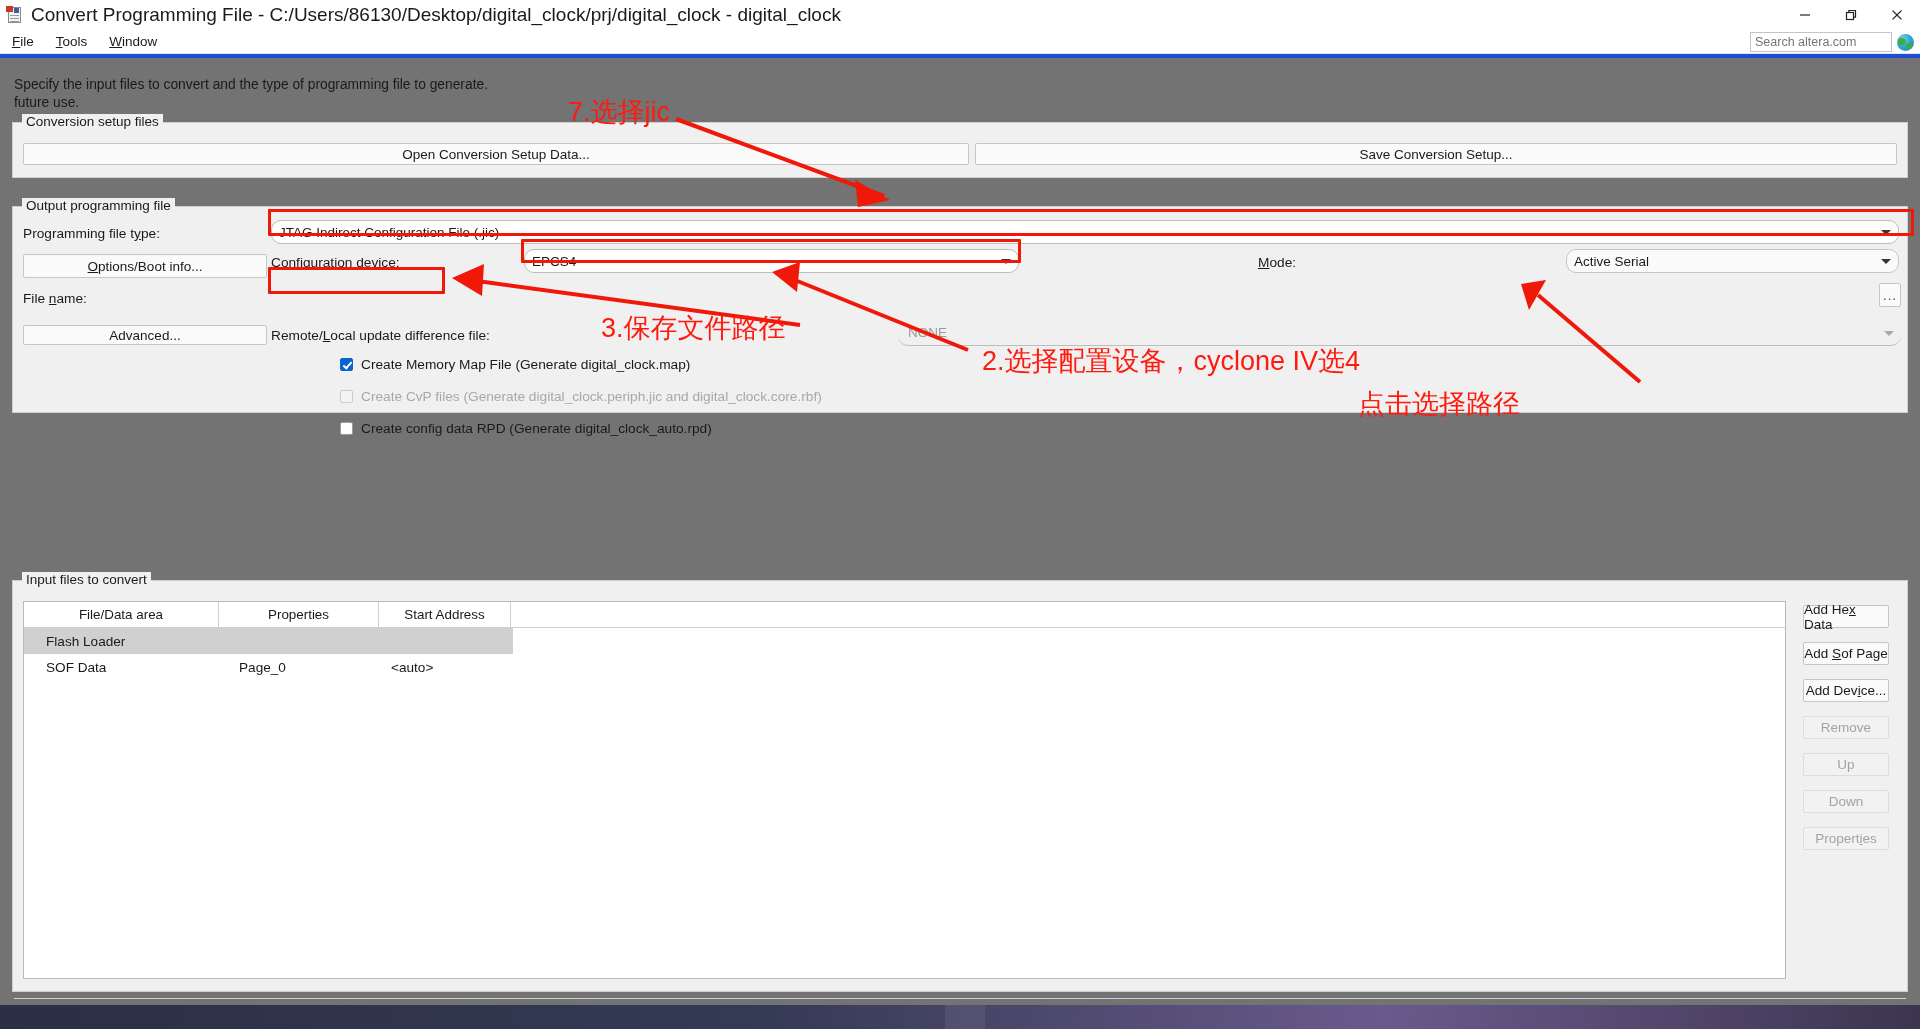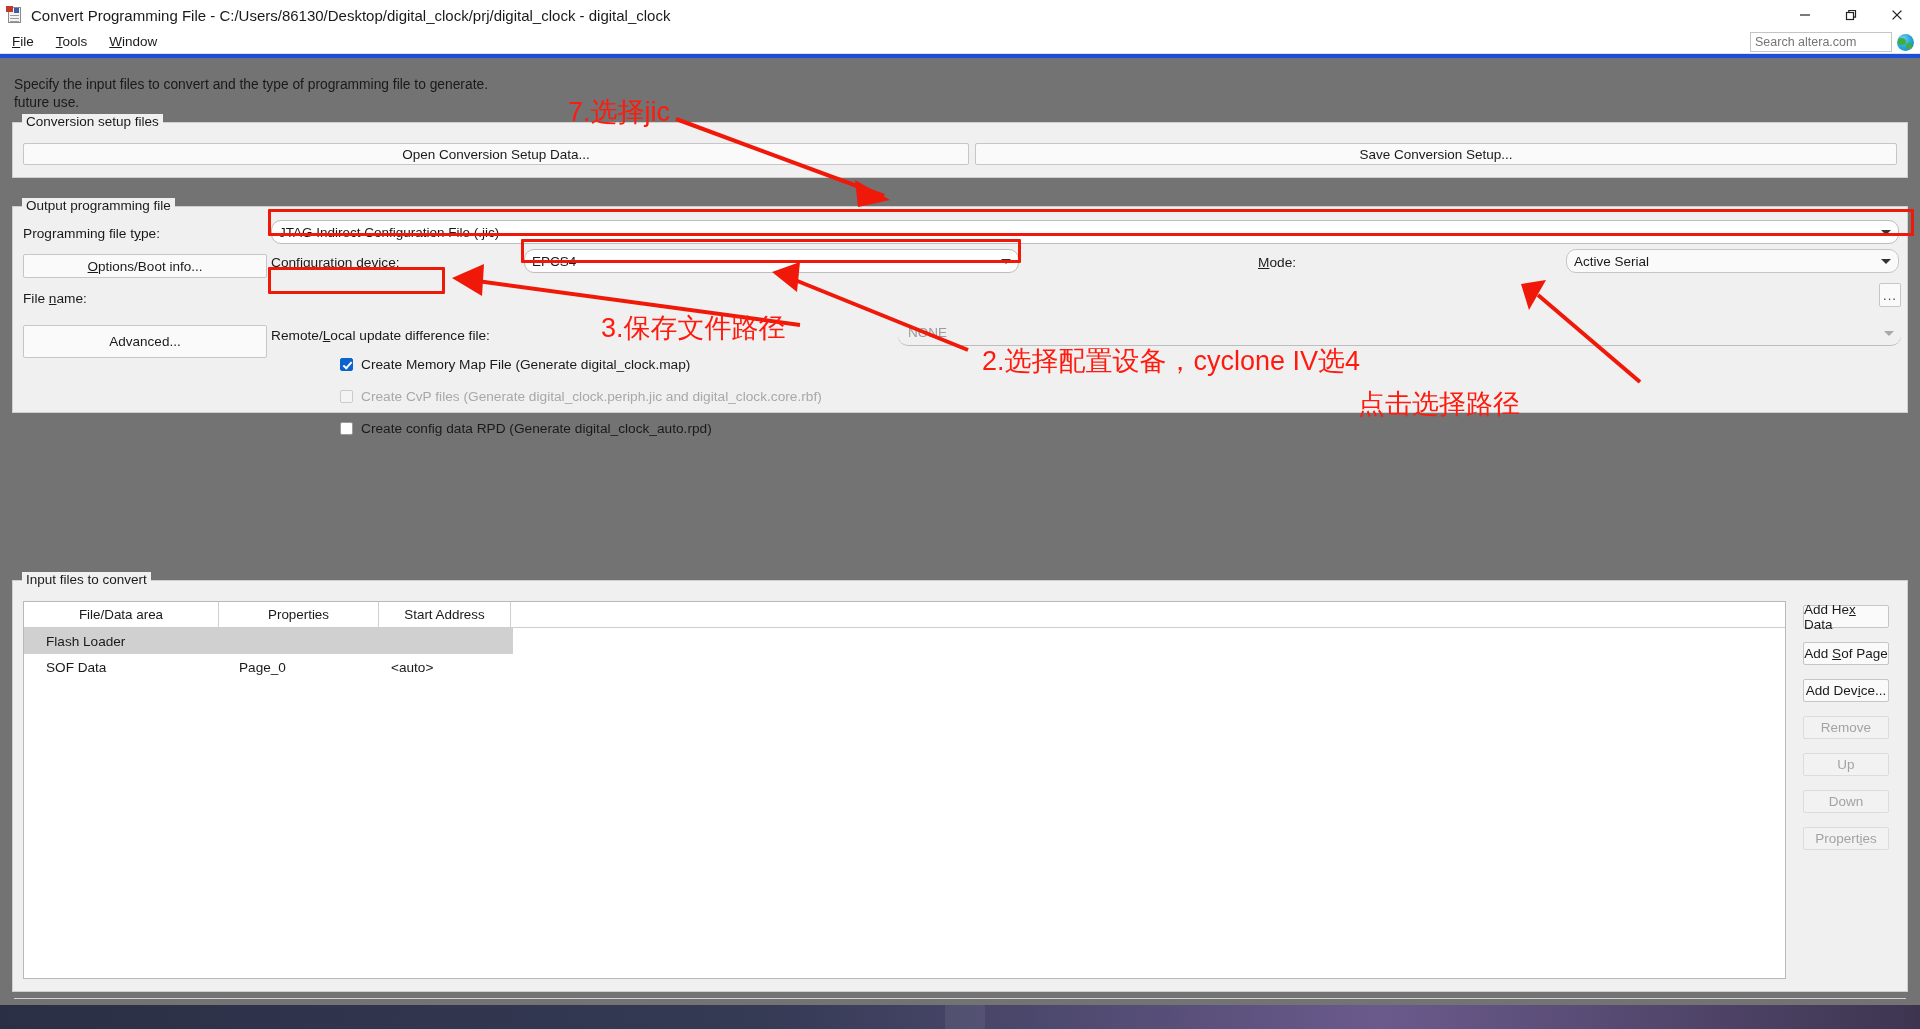--- a/index.html
+++ b/index.html
@@ -36,21 +36,21 @@
   }
   .app-icon .bl {
     position: absolute; left: 8px; top: 2px; width: 5px; height: 5px;
     background: #3a5fa8;
   }
   .app-icon .ln {
     position: absolute; left: 4px; top: 9px; width: 9px; height: 1px;
     background: #9a9a9a; box-shadow: 0 3px 0 #9a9a9a, 0 6px 0 #9a9a9a;
   }
   .title-text {
-    font-size: 15px; color: #1a1a1a; white-space: nowrap;
+    font-size: 19px; color: #1a1a1a; white-space: nowrap;
   }
   .win-btns {
     position: absolute; right: 0; top: 0; height: 30px;
     display: flex; align-items: center;
   }
   .win-btn {
     width: 46px; height: 30px;
     display: flex; align-items: center; justify-content: center;
     cursor: default;
   }
@@ -334,21 +334,21 @@
       <div class="combo" style="left:1553px; top:42px; width:333px; height:24px;">
         <span>Active Serial</span>
         <span class="arrow"></span>
       </div>
 
       <div class="lbl" style="left:10px; top:84px;">
         File <u>n</u>ame:
       </div>
       <div class="dots-btn" style="left:1866px; top:76px; width:22px; height:24px;">...</div>
 
-      <div class="btn" style="position:absolute; left:10px; top:118px; width:244px; height:33px;">Advanced...</div>
+      <div class="btn" style="position:absolute; left:10px; top:118px; width:244px; height:20px;">Advanced...</div>
       <div class="lbl" style="left:258px; top:121px;">
         Remote/<u>L</u>ocal update difference file:
       </div>
       <div class="combo flat disabled" style="left:885px; top:113px; width:1003px; height:26px; padding-left:10px;">
         <span>NONE</span>
         <span class="arrow"></span>
       </div>
 
       <div class="cbrow" style="left:327px; top:150px;">
         <span class="cbox checked"></span>

